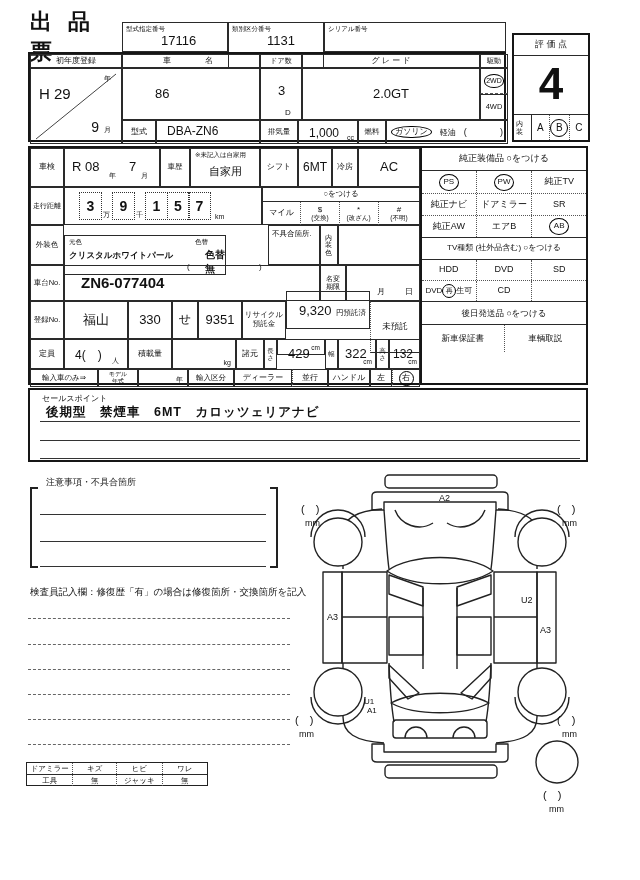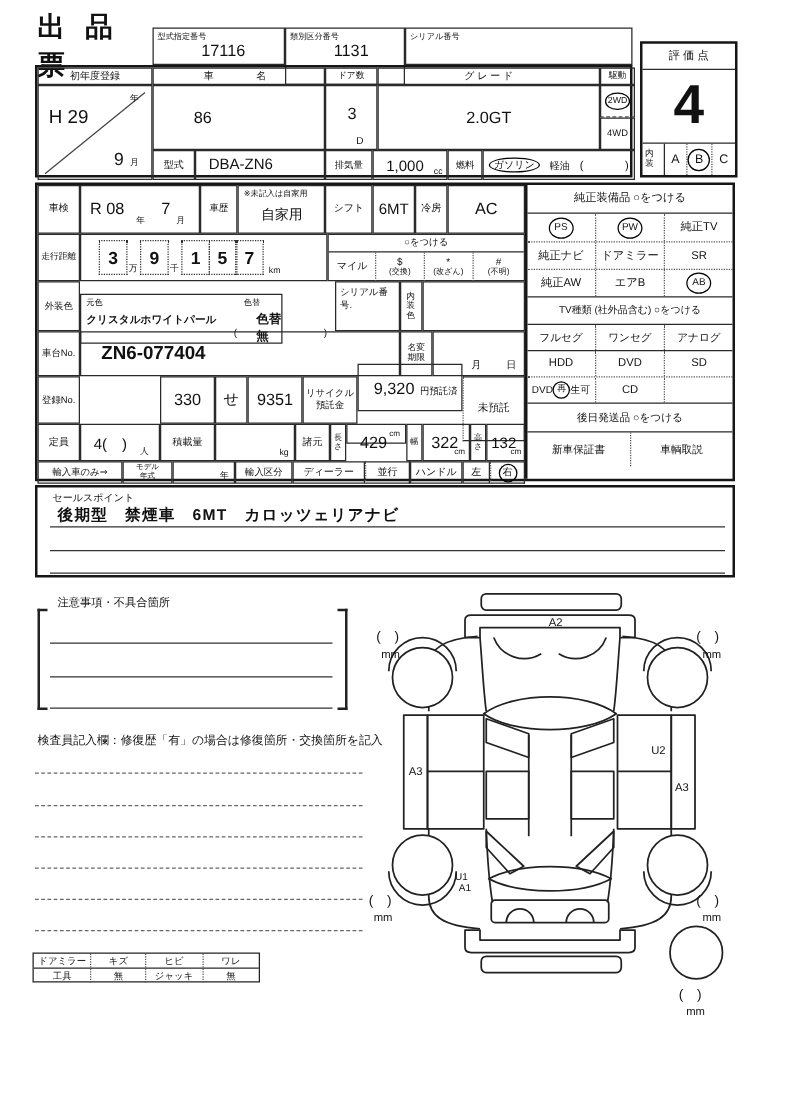--- a/index.html
+++ b/index.html
@@ -159,34 +159,35 @@
     <div class="a b cc f75" style="left:0;top:77px;width:34px;height:40px">外装色</div>
     <div class="a b" style="left:34px;top:87px;width:162px;height:40px">
       <span class="a f6" style="left:4px;top:2px">元色</span>
       <span class="a f85 bold" style="left:4px;top:14px">クリスタルホワイトパール</span>
       <span class="a f6" style="left:130px;top:2px">色替</span>
       <span class="a f10 bold" style="left:140px;top:12px">色替無</span>
       <span class="a f8" style="left:122px;top:26px">(</span>
       <span class="a f8" style="left:194px;top:26px">)</span>
     </div>
     <div class="a b" style="left:238px;top:77px;width:52px;height:40px">
-      <span class="a f75" style="left:3px;top:3px">シリアル番号.</span>
+      <span class="a f75" style="left:3px;top:3px">不具合箇所.</span>
     </div>
     <div class="a b cc vs f7" style="left:290px;top:77px;width:18px;height:40px;padding:0 4px">内装色</div>
     <div class="a b" style="left:308px;top:77px;width:82px;height:40px"></div>
 
     <div class="a b cc f75" style="left:0;top:117px;width:34px;height:36px">車台No.</div>
     <div class="a b cc f15" style="left:34px;top:117px;width:256px;height:36px;justify-content:flex-start;padding-left:16px;font-weight:600">ZN6-077404</div>
     <div class="a b cc vs f7" style="left:290px;top:117px;width:26px;height:36px;padding:0 5px">名変期限</div>
     <div class="a b" style="left:316px;top:117px;width:74px;height:36px">
       <span class="a f8" style="left:30px;bottom:3px">月</span>
       <span class="a f8" style="left:58px;bottom:3px">日</span>
     </div>
 
     <div class="a b cc f75" style="left:0;top:153px;width:34px;height:38px">登録No.</div>
+    <div class="a b cc f13" style="left:34px;top:153px;width:64px;height:38px">福山</div>
     <div class="a b cc f13" style="left:98px;top:153px;width:44px;height:38px">330</div>
     <div class="a b cc f12" style="left:142px;top:153px;width:26px;height:38px">せ</div>
     <div class="a b cc f13" style="left:168px;top:153px;width:44px;height:38px">9351</div>
     <div class="a b col" style="left:212px;top:153px;width:44px;height:38px">
       <span class="f75">リサイクル</span>
       <span class="f75">預託金</span>
     </div>
     <div class="a b" style="left:256px;top:143px;width:84px;height:38px">
       <span class="a f13" style="left:12px;top:11px">9,320</span>
       <span class="a f75" style="right:3px;top:16px">円預託済</span>
@@ -253,25 +254,20 @@
         <div class="pcell dotl" style="width:55px">SR</div>
       </div>
       <div class="prow" style="height:21px;border-bottom:1px solid #2a2a2a">
         <div class="pcell" style="width:55px">純正AW</div>
         <div class="pcell dotl" style="width:56px">エアB</div>
         <div class="pcell dotl" style="width:55px">
           <span class="crc" style="width:18px;height:15px;font-size:8px">AB</span>
         </div>
       </div>
       <div class="pcell" style="height:21px;border-bottom:1px solid #2a2a2a;font-size:8px">TV種類 (社外品含む) ○をつける</div>
-      <div class="prow" style="height:20px;border-bottom:1px solid #2a2a2a">
-        <div class="pcell" style="width:55px;font-size:8.5px">フルセグ</div>
-        <div class="pcell dotl" style="width:56px;font-size:8.5px">ワンセグ</div>
-        <div class="pcell dotl" style="width:55px;font-size:8.5px">アナログ</div>
-      </div>
       <div class="prow" style="height:20px;border-bottom:1px dotted #555">
         <div class="pcell" style="width:55px">HDD</div>
         <div class="pcell dotl" style="width:56px">DVD</div>
         <div class="pcell dotl" style="width:55px">SD</div>
       </div>
       <div class="prow" style="height:20px;border-bottom:1px solid #2a2a2a">
         <div class="pcell" style="width:55px;font-size:8px">
           <span>DVD</span>
             <span class="crc" style="width:12px;height:12px;font-size:7px">再</span>
             <span>生可</span>

